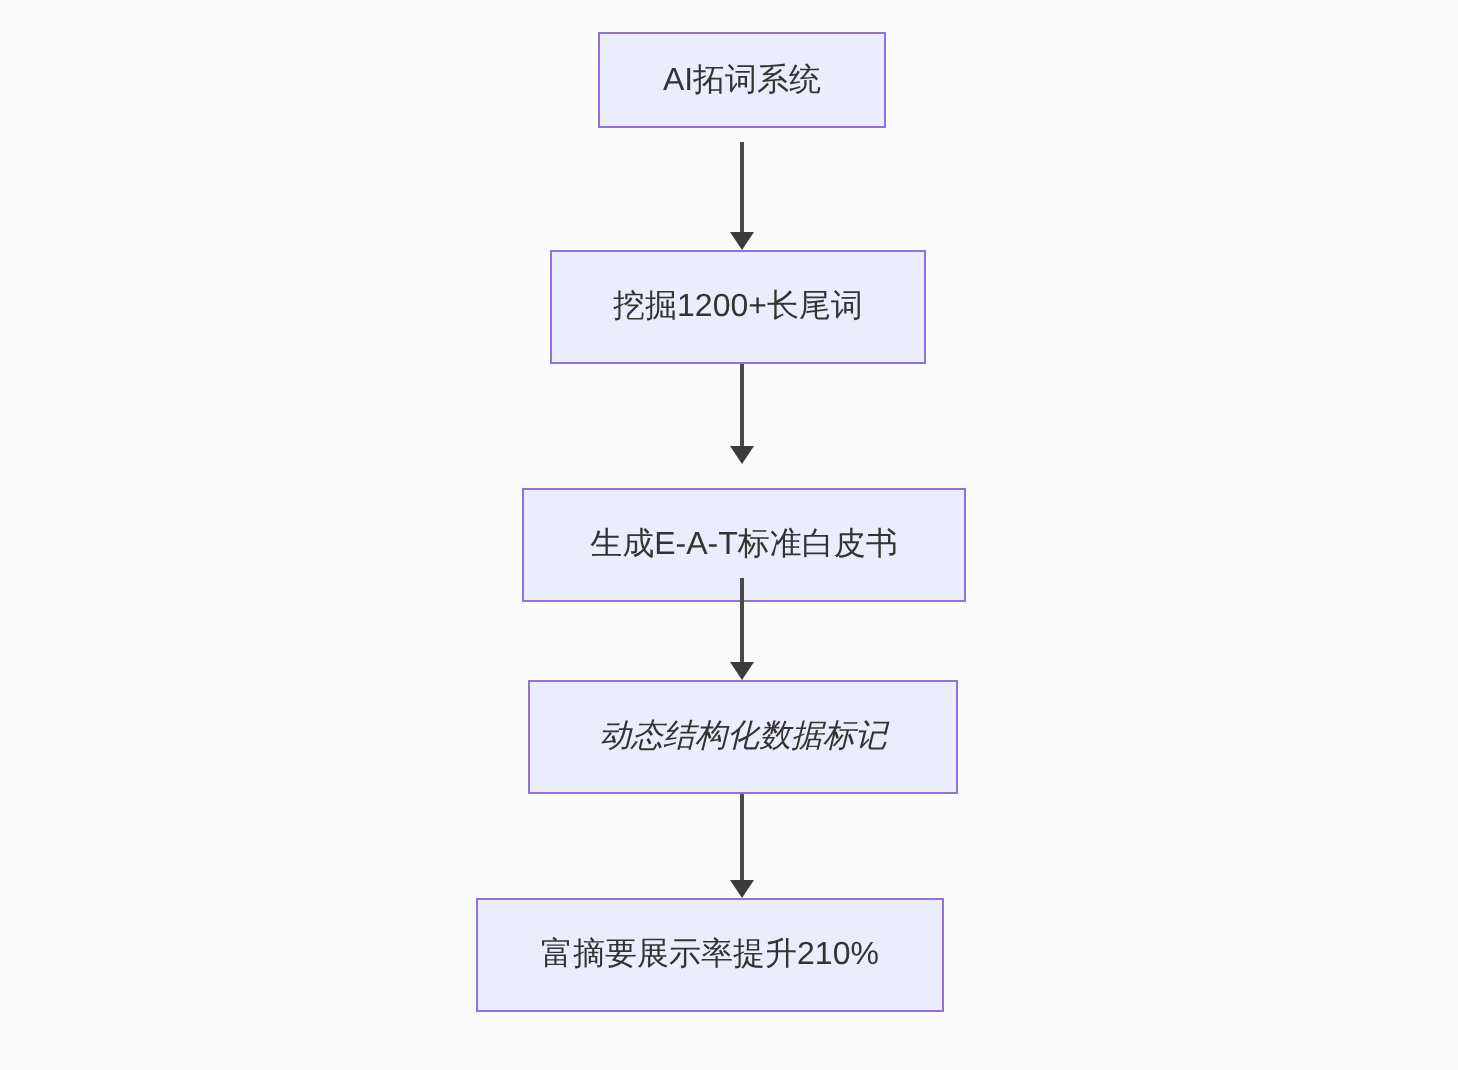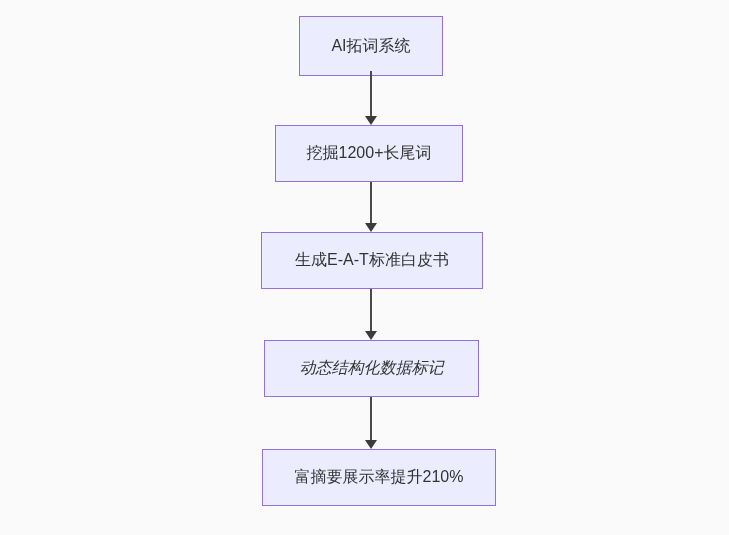--- a/index.html
+++ b/index.html
@@ -24,25 +24,25 @@
     background: #ececff;
     border: 1px solid #9370db;
     color: #333333;
     font-size: 16px;
     display: flex;
     align-items: center;
     justify-content: center;
     white-space: nowrap;
     text-align: center;
   }
-  .n1 { left: 299px; top: 16px;  width: 144px; height: 60px; }
+  .n1 { left: 299px; top: 16px;  width: 144px; height: 48px; }
   .n2 { left: 275px; top: 125px; width: 188px; height: 57px; justify-content: center; }
-  .n3 { left: 261px; top: 232px; width: 222px; height: 57px; }
+  .n3 { left: 261px; top: 244px; width: 222px; height: 57px; }
   .n4 { left: 264px; top: 340px; width: 215px; height: 57px; font-style: italic; }
-  .n5 { left: 262px; top: 449px; width: 234px; height: 57px; }
+  .n5 { left: 238px; top: 449px; width: 234px; height: 57px; }
   .arrow {
     position: absolute;
     left: 371px;
     transform: translateX(-50%);
     display: flex;
     flex-direction: column;
     align-items: center;
   }
   .a1 { top: 71px;  height: 54px; }
   .a2 { top: 182px; height: 50px; }

